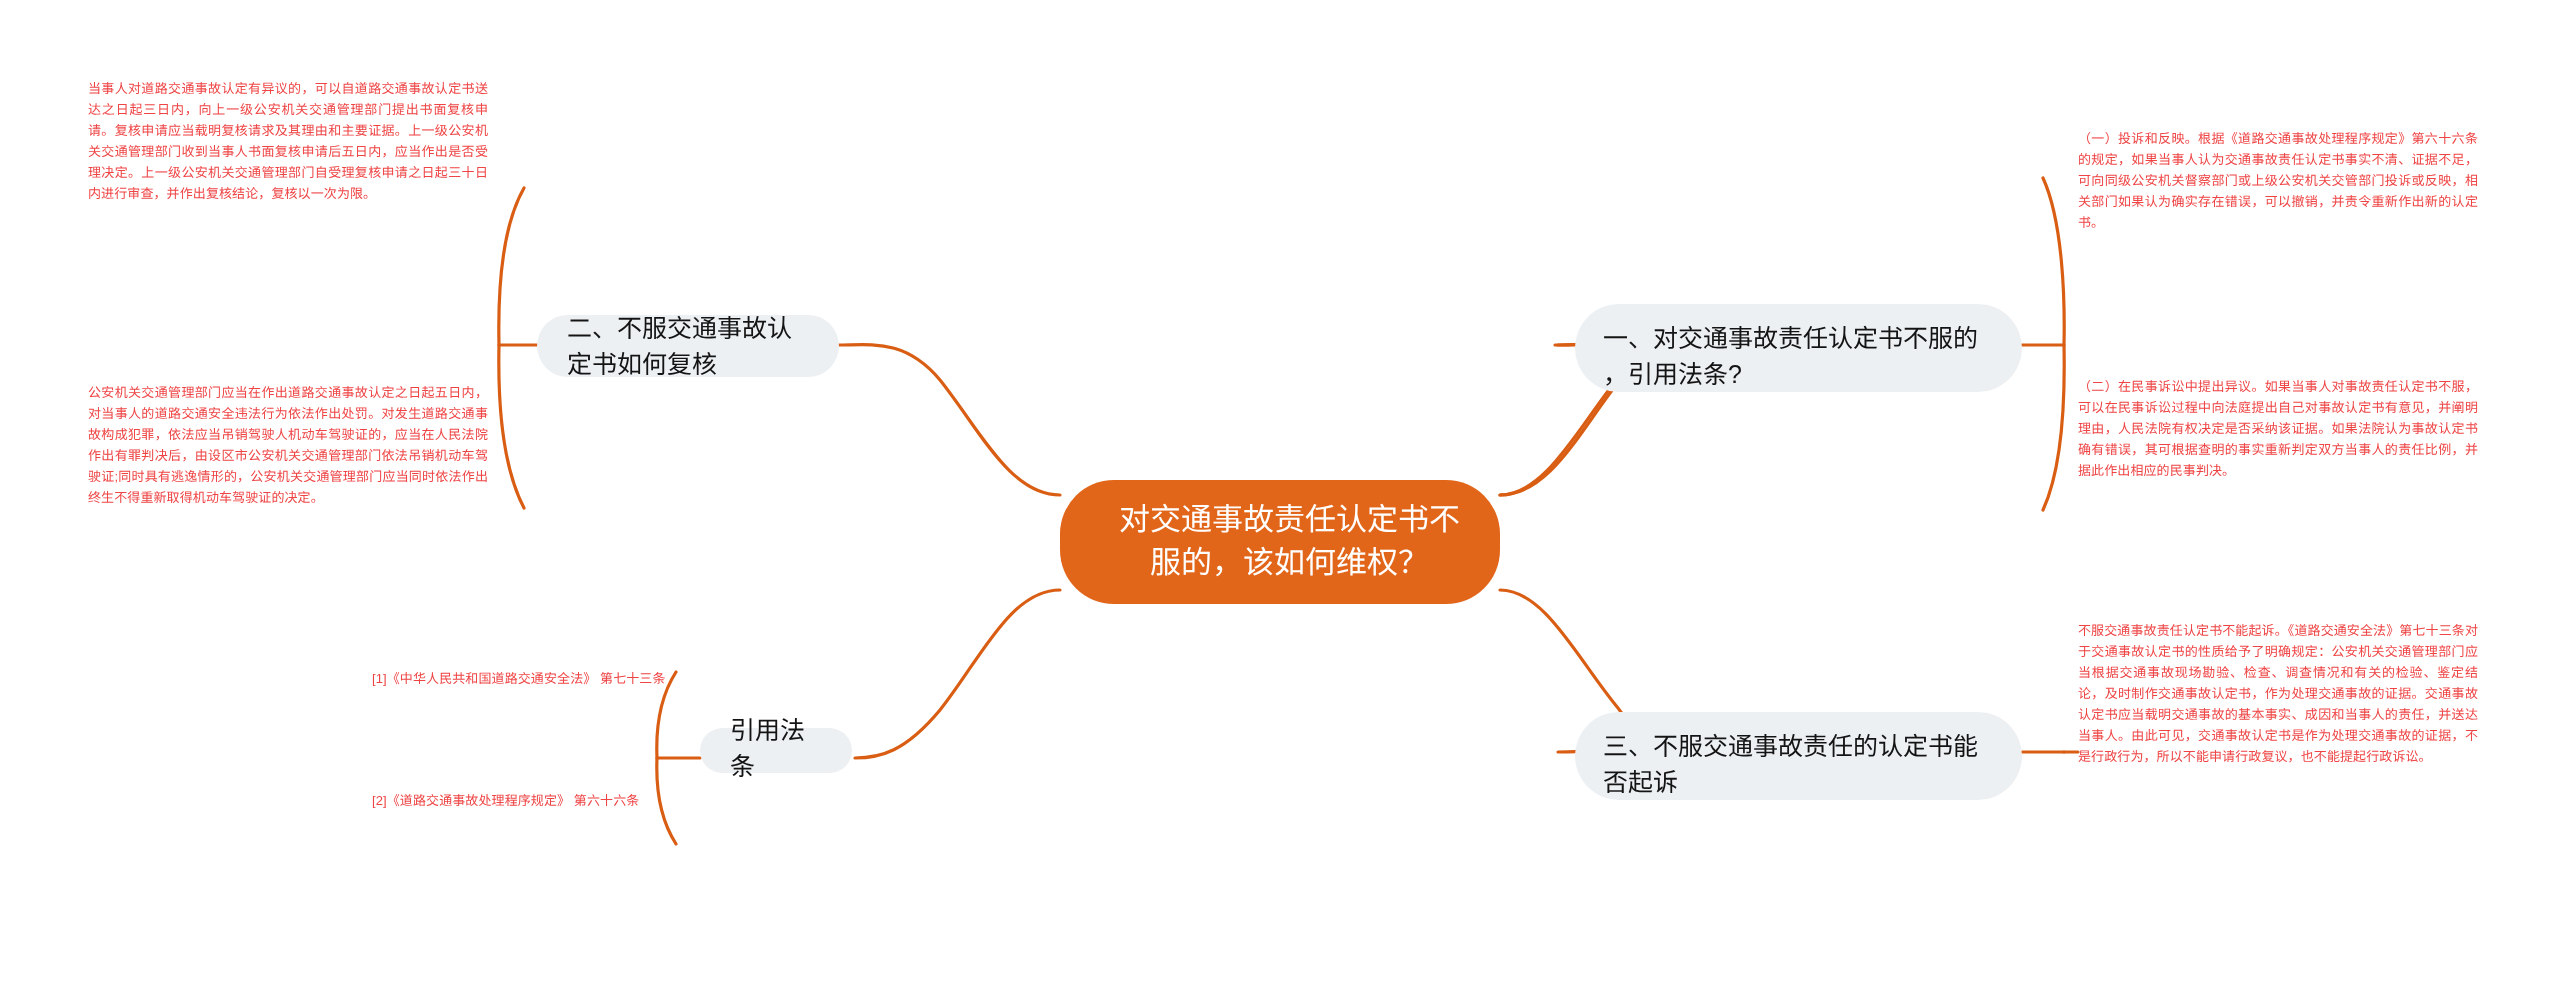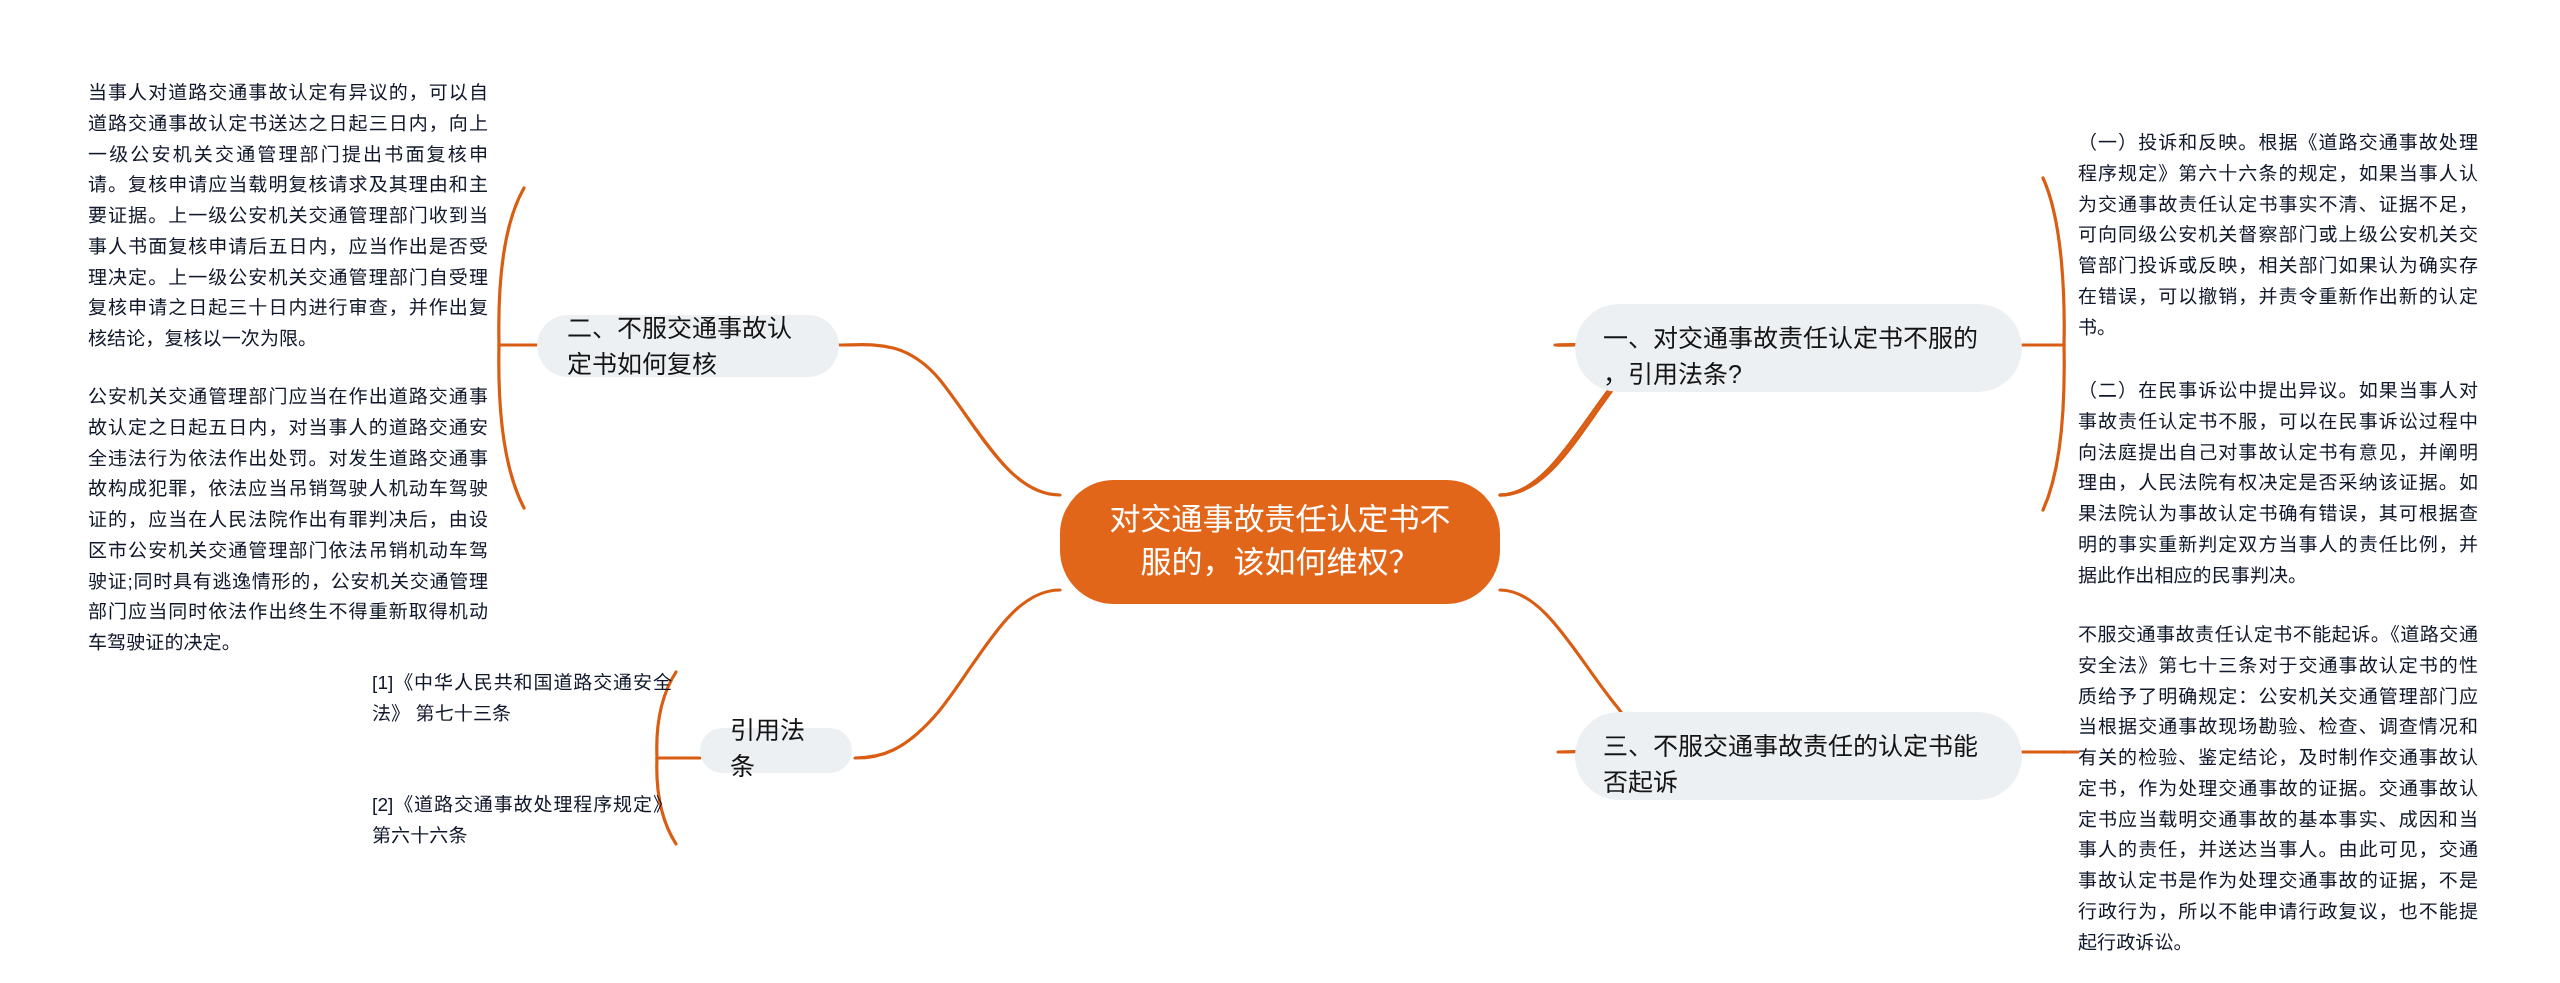--- a/index.html
+++ b/index.html
@@ -23,22 +23,22 @@
     left: 0;
     top: 0;
     width: 2560px;
     height: 983px;
     pointer-events: none;
   }
 
   
   .leaf {
     position: absolute;
-    color: #0f172a;
-    font-size: 19px;
+    color: #ef4444;
+    font-size: 13px;
     line-height: 1.62;
     text-align: justify;
     text-justify: inter-ideograph;
     letter-spacing: 0.1px;
     white-space: pre-wrap;
     word-break: break-all;
   }
 
   
   .pill {
@@ -59,21 +59,21 @@
   .root {
     position: absolute;
     background: #e2661a;
     border-radius: 54px;
     color: #ffffff;
     font-size: 31px;
     line-height: 1.38;
     text-align: center;
     display: flex;
     align-items: center;
-    justify-content: center;
+    justify-content: flex-end;
     box-sizing: border-box;
     padding: 18px 40px;
   }
   .root span { display: block; }
 </style>
 </head>
 <body>
 
 <div id="canvas">
 

